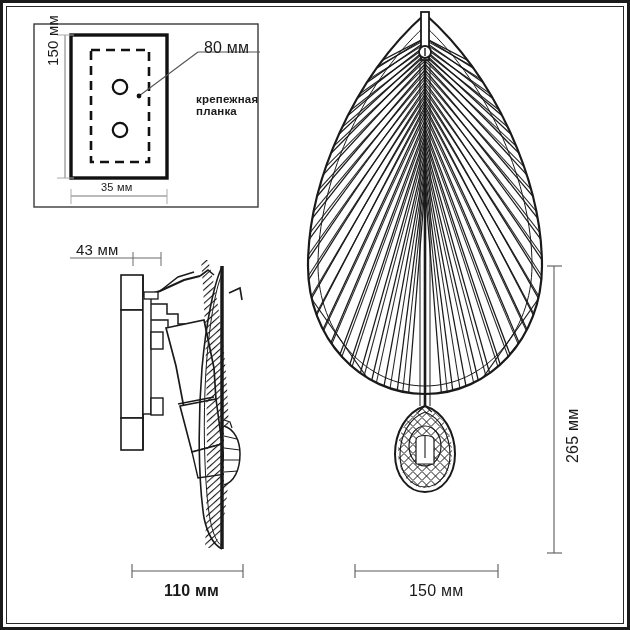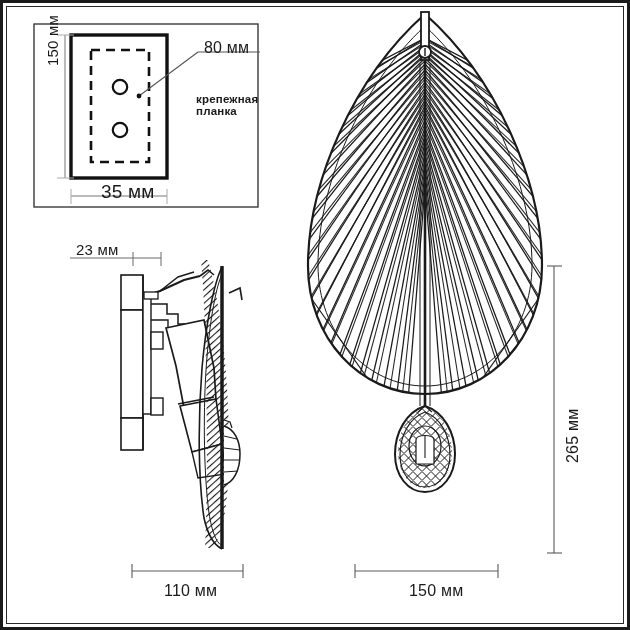--- a/index.html
+++ b/index.html
@@ -40,28 +40,28 @@
     color:#1a1a1a;
     white-space:nowrap;
     letter-spacing:0.2px;
   }
   .t-150v{
     left:36px;top:58px;
     font-size:15px;font-weight:400;
     transform:rotate(-90deg);
     transform-origin:left top;
   }
-  .t-35{ left:93px; top:173px; font-size:19px; }
+  .t-35{ left:93px; top:173px; font-size:11px; }
   .t-80{ left:196px; top:31px; font-size:16px; }
   .t-bracket{
     left:188px; top:47px; font-size:11.5px; font-weight:700;
     line-height:12px; width:84px;margin-top:38px;
   }
   .t-23{ left:68px; top:233px; font-size:15px; }
-  .t-110{ left:156px; top:574px; font-size:16px; }
+  .t-110{ left:156px; top:574px; font-size:16px;font-weight:bold; }
   .t-150b{ left:401px; top:574px; font-size:16px; }
   .t-265{
     left:556px; top:455px;
     font-size:16px;
     transform:rotate(-90deg);
     transform-origin:left top;
   }
 </style>
 </head>
 <body>
@@ -426,21 +426,21 @@
 
     <div class="dimtext t-35">35 мм</div>
 
     <div class="dimtext t-80">80 мм</div>
 
     <div class="dimtext t-bracket">
       <span>крепежная</span><br>
       <span>планка</span>
     </div>
 
-    <div class="dimtext t-23">23 мм</div>
+    <div class="dimtext t-23">43 мм</div>
 
     <div class="dimtext t-110">110 мм</div>
 
     <div class="dimtext t-150b">150 мм</div>
 
     <div class="dimtext t-265">265 мм</div>
 
   </div>
 
   <div class="frame-inner"></div>

